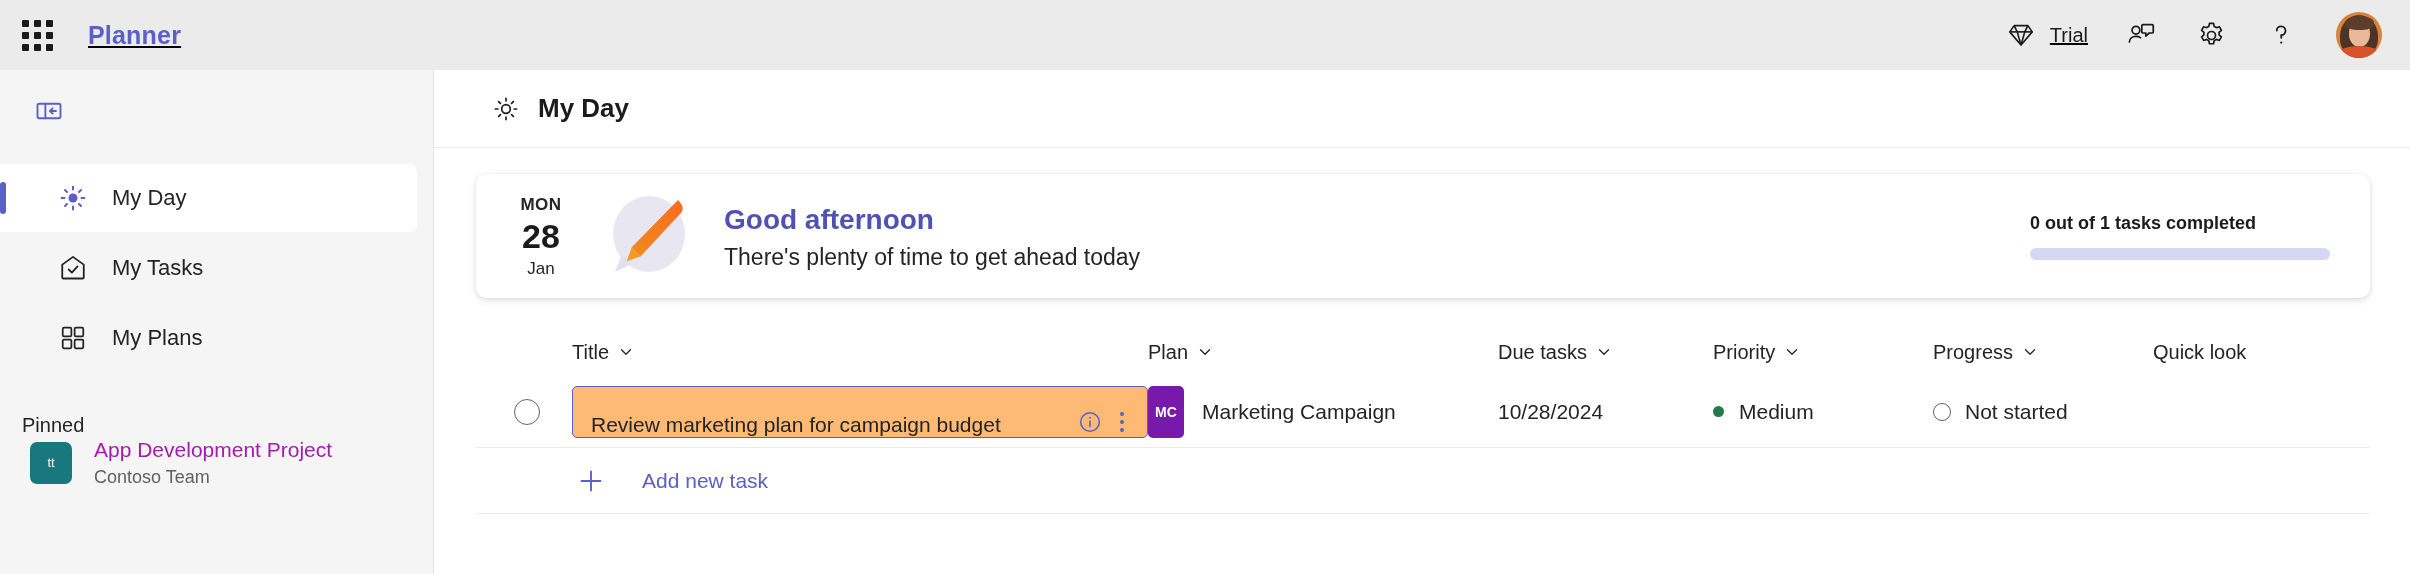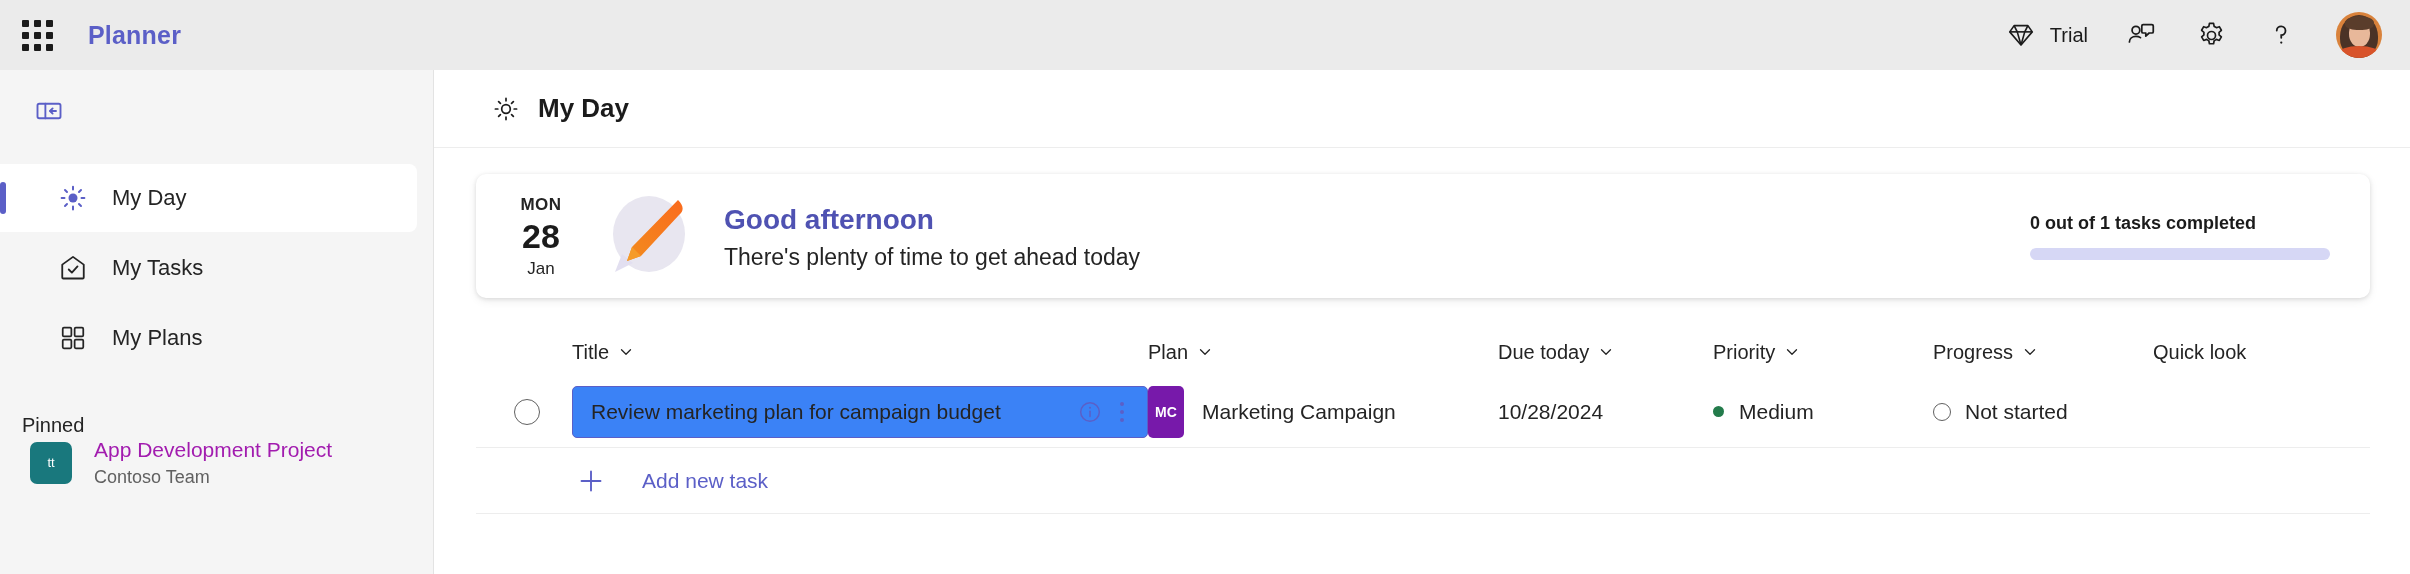--- a/index.html
+++ b/index.html
@@ -11,20 +11,21 @@
   }
   .app { width: 2410px; height: 574px; display: flex; flex-direction: column; background:#ffffff; }
 
   
   .topbar {
     height: 70px; min-height: 70px;
     background: #EBEBEB;
     display: flex; align-items: center;
     padding: 0 24px 0 14px;
     position: relative;
+    text-decoration: underline;
   }
   .waffle {
     width: 46px; height: 46px;
     display: flex; align-items: center; justify-content: center;
     border-radius: 4px; cursor: pointer;
   }
   .waffle-grid { display: grid; grid-template-columns: repeat(3, 7px); grid-gap: 5px; }
   .waffle-grid i { width: 7px; height: 7px; background: #1b1b1b; border-radius: 1px; display:block; }
   .brand {
     margin-left: 28px;
@@ -168,24 +169,24 @@
   .th-chev { width: 16px; height: 16px; display:flex; align-items:center; justify-content:center; }
 
   .task-row { height: 72px; border-bottom: 1px solid #EDEDED; }
   .cell { display: flex; align-items: center; font-size: 21px; color: #242424; }
   .cb-cell { justify-content: flex-start; padding-left: 38px; }
   .task-check {
     width: 26px; height: 26px; border-radius: 50%;
     border: 1.6px solid #616161; background: transparent; cursor: pointer;
   }
   .title-field {
-    display: flex; align-items: center;
+    display: flex; align-items: flex-end;
     height: 52px; width: 100%;
     border: 1.5px solid #5B5FC7; border-radius: 5px;
-    background: #3b82f6;
+    background: #fdba74;
     padding: 1px 12px 0 18px;
   }
   .title-input {
     flex: 1; border: none; outline: none; background: transparent;
     font-family: "Liberation Sans", sans-serif;
     font-size: 21px; color: #242424; min-width: 0;
   }
   .field-icon { width: 30px; height: 30px; display:flex; align-items:center; justify-content:center; cursor:pointer; flex:0 0 auto; }
   .kebab { width: 26px; height: 30px; display:flex; flex-direction:column; align-items:center; justify-content:center; gap:4px; cursor:pointer; flex:0 0 auto; margin-left: 4px;}
   .kebab i { width: 4px; height: 4px; border-radius: 50%; background: #5B5FC7; display:block; }
@@ -414,21 +415,21 @@
             </div>
             <div class="th">
               <span>Plan</span>
               <span class="th-chev">
                 <svg width="16" height="16" viewBox="0 0 16 16" fill="none" stroke="#242424" stroke-width="1.3" stroke-linecap="round" stroke-linejoin="round">
                     <path d="M3.5 5.8 8 10.3l4.5-4.5"></path>
                   </svg>
               </span>
             </div>
             <div class="th">
-              <span>Due today</span>
+              <span>Due tasks</span>
               <span class="th-chev">
                 <svg width="16" height="16" viewBox="0 0 16 16" fill="none" stroke="#242424" stroke-width="1.3" stroke-linecap="round" stroke-linejoin="round">
                     <path d="M3.5 5.8 8 10.3l4.5-4.5"></path>
                   </svg>
               </span>
             </div>
             <div class="th">
               <span>Priority</span>
               <span class="th-chev">
                 <svg width="16" height="16" viewBox="0 0 16 16" fill="none" stroke="#242424" stroke-width="1.3" stroke-linecap="round" stroke-linejoin="round">

